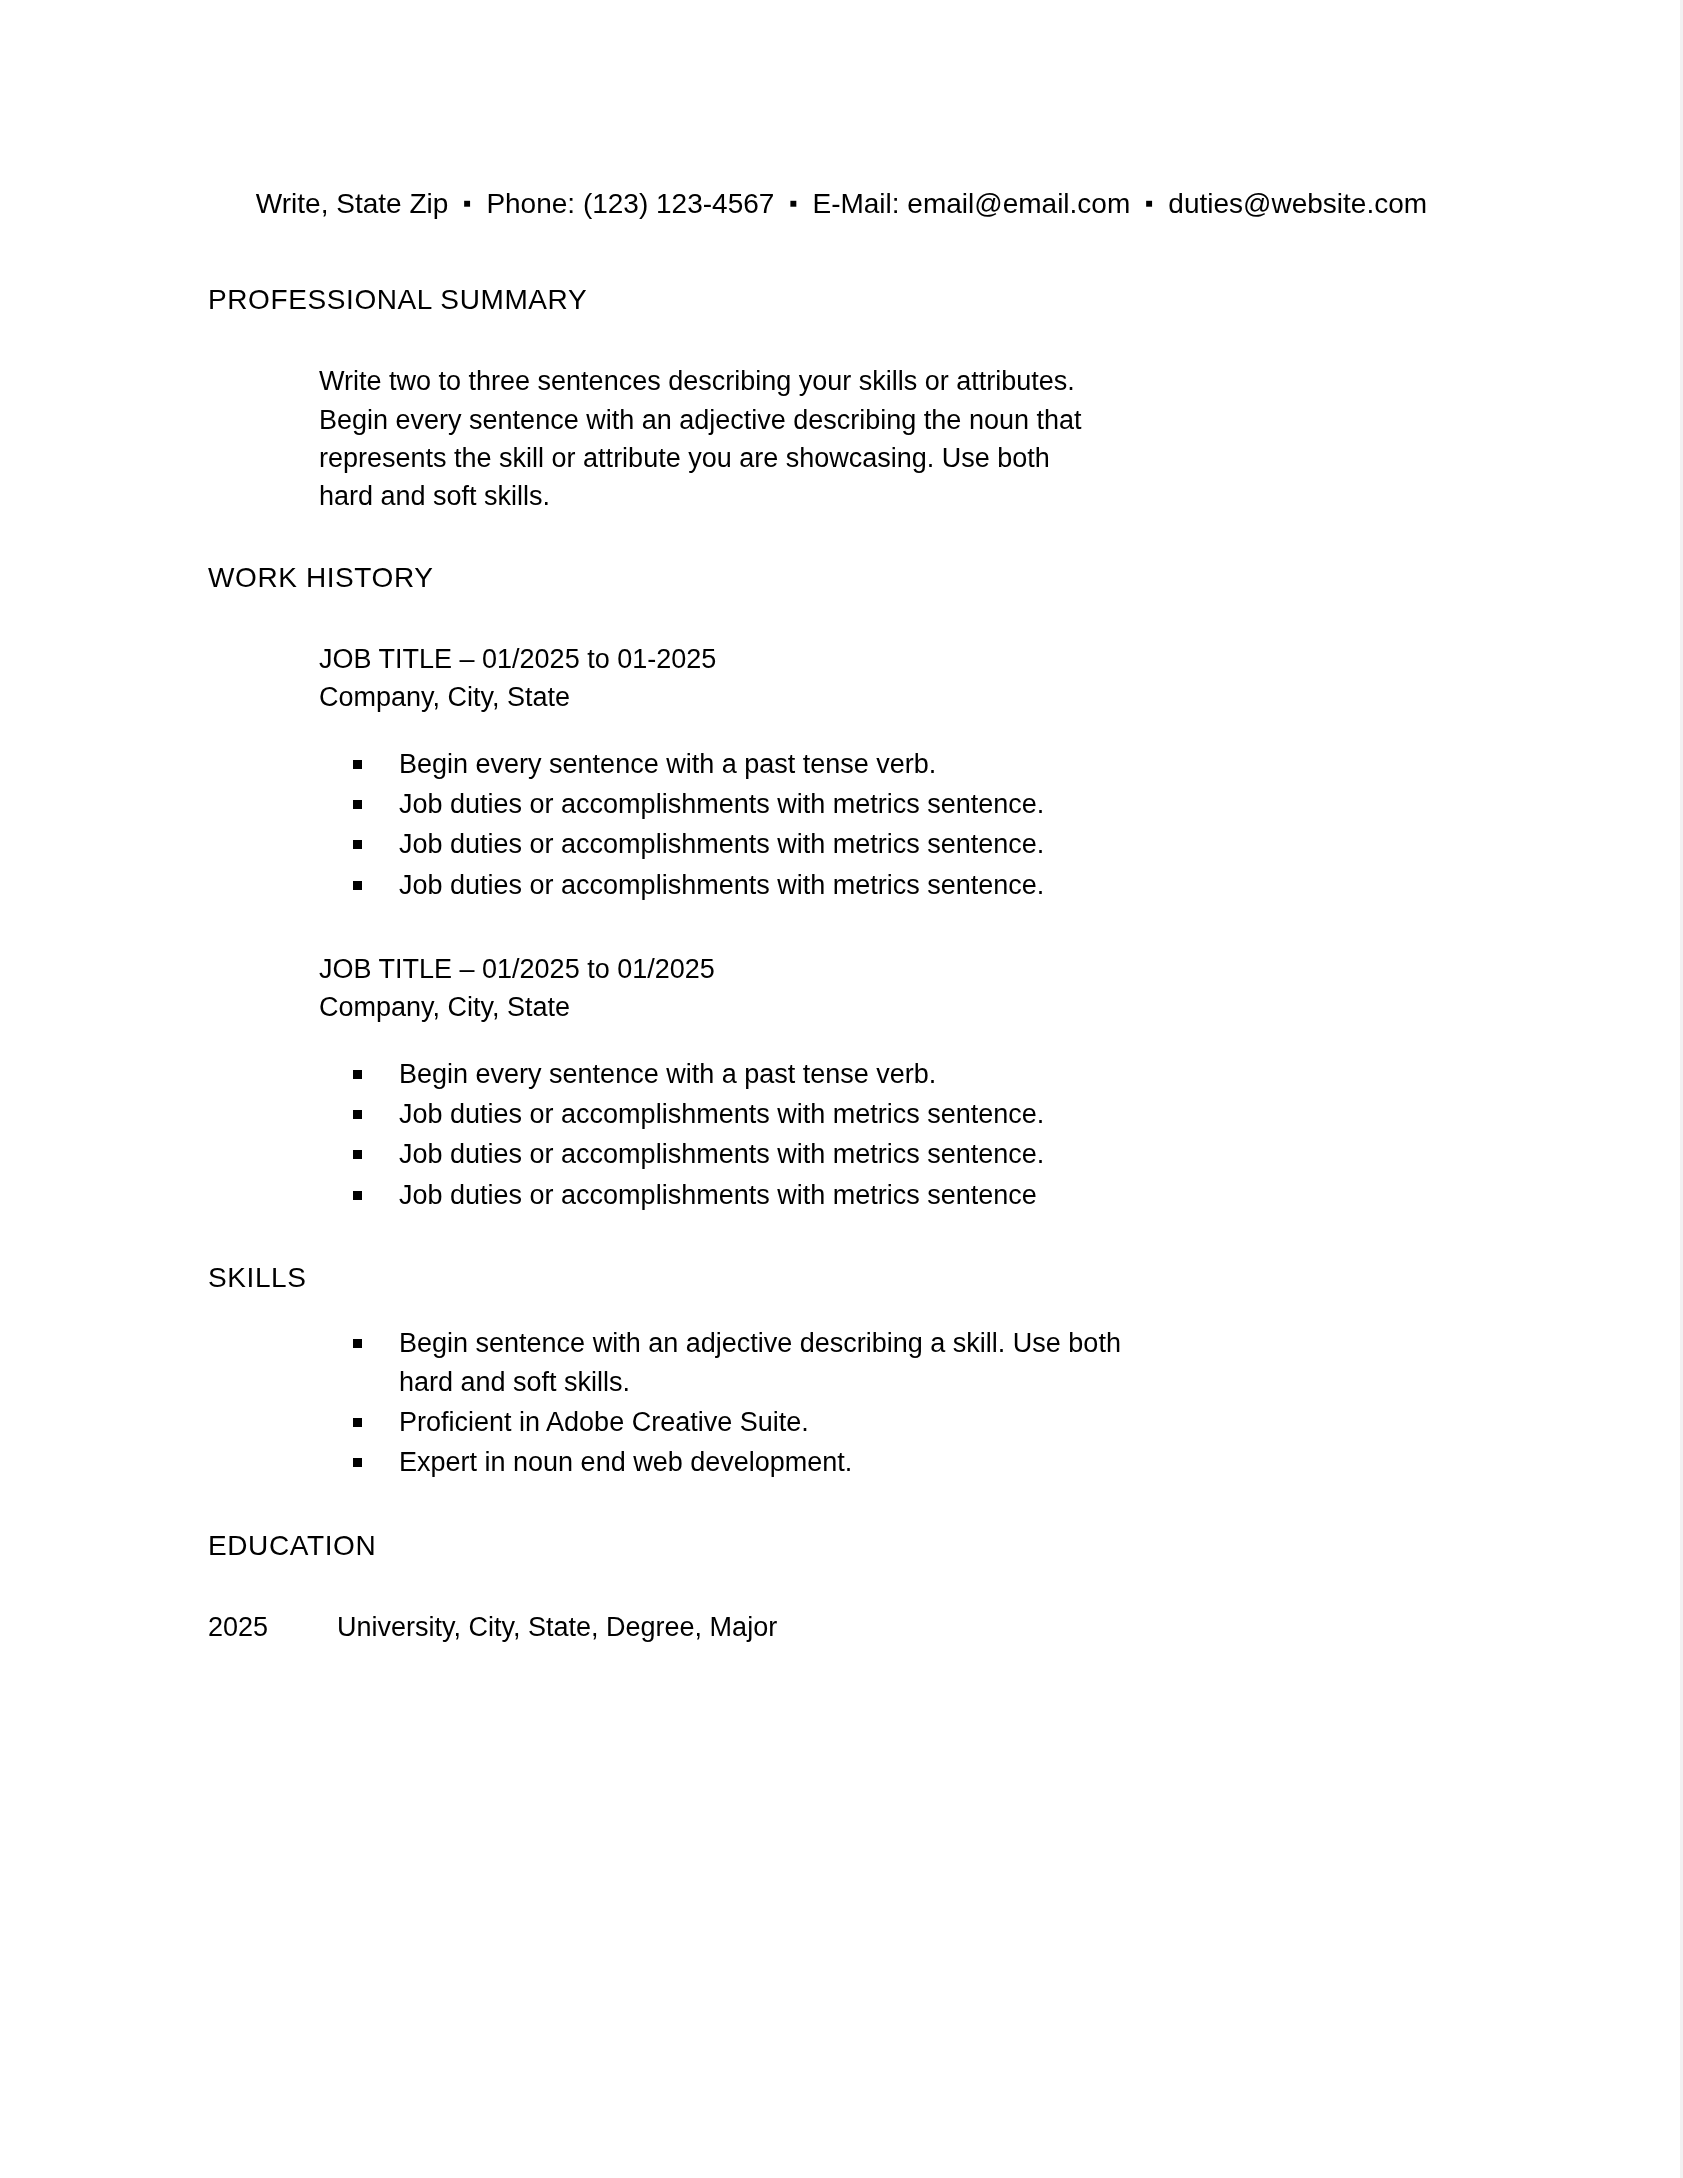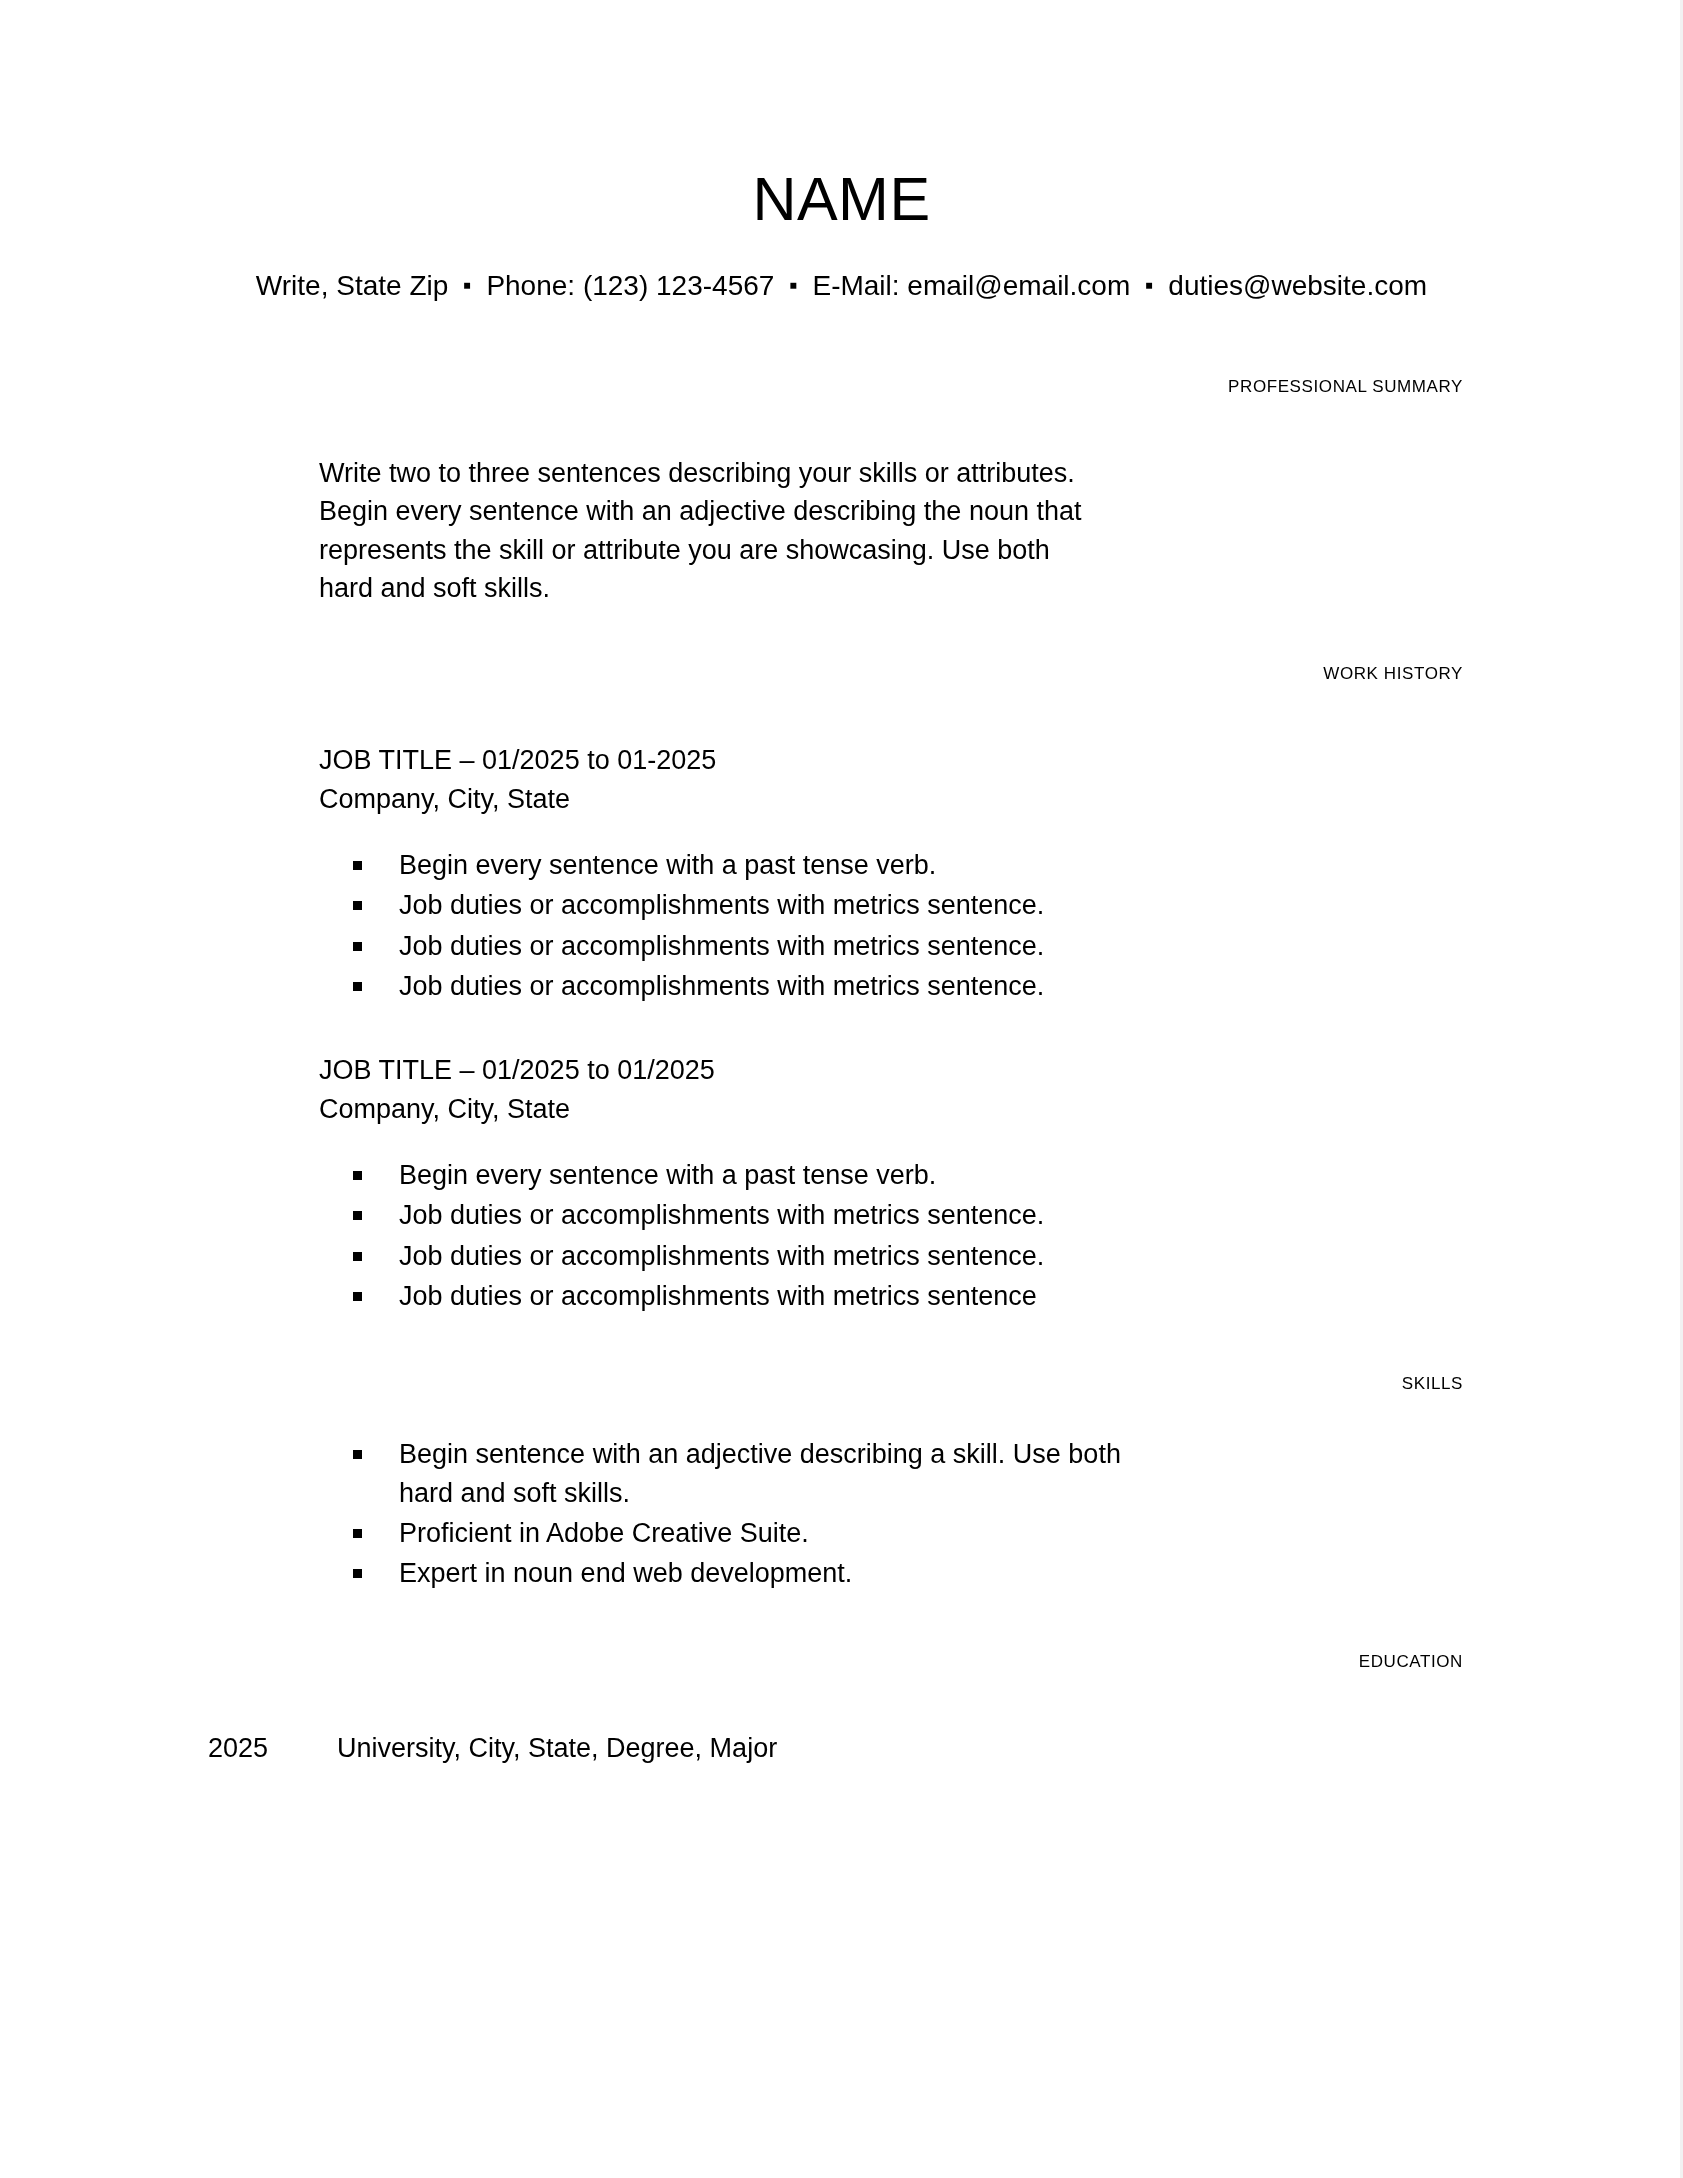--- a/index.html
+++ b/index.html
@@ -67,26 +67,25 @@
     padding: 0 7px;
     font-size: 24px;
     vertical-align: 2px;
   }
 
   
   .section {
     margin-top: 0;
   }
   .section-heading {
-    font-size: 17px;
+    font-size: 28px;
     font-weight: 400;
     letter-spacing: 0.6px;
     line-height: 1.3;
-    margin: 12px;
-    text-align: right;
+    margin: 0;
   }
 
   .section-body {
     padding-left: 111px;
   }
 
   .summary-text {
     font-size: 27px;
     line-height: 1.42;
     margin: 0;
@@ -144,21 +143,20 @@
   .spacer-l  { height: 59px; }
 </style>
 </head>
 <body>
 
 <div class="page">
   <div class="page-edge-right"></div>
 
   <div class="sheet">
 
-    <h1 class="doc-title">NAME</h1>
 
     <div class="contact-line">
       <span>Write, State Zip</span>
       <span class="contact-sep">▪</span>
       <span>Phone: (123) 123-4567</span>
       <span class="contact-sep">▪</span>
       <span>E-Mail: email@email.com</span>
       <span class="contact-sep">▪</span>
       <span>duties@website.com</span>
     </div>

